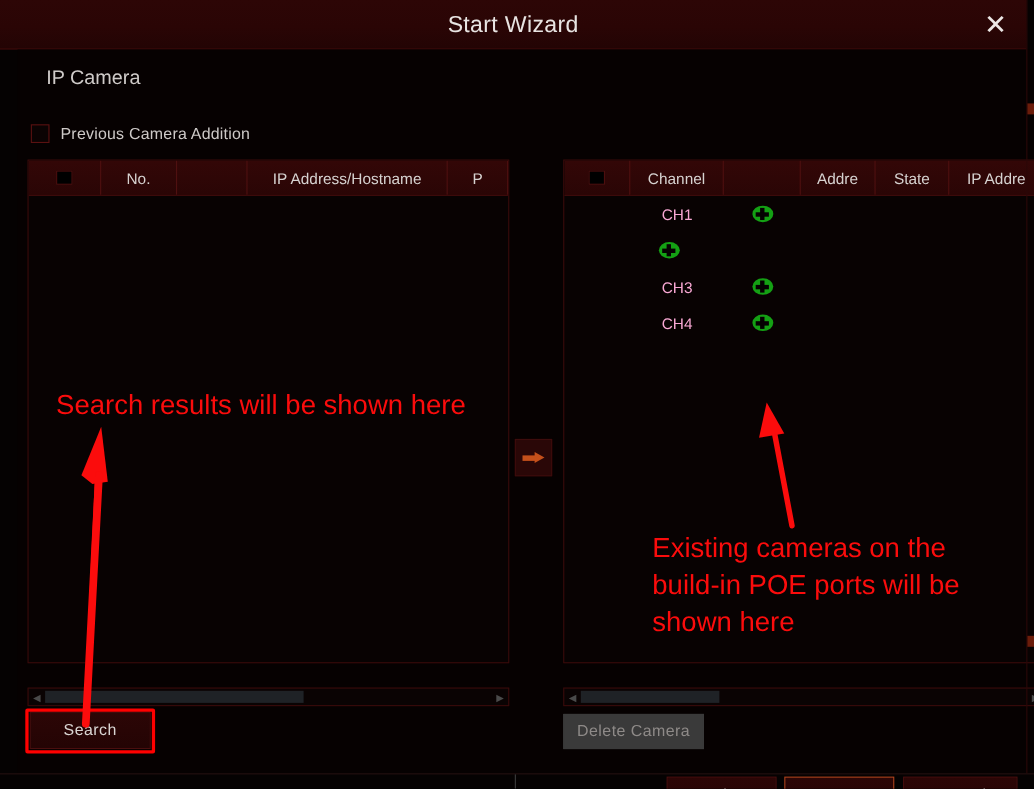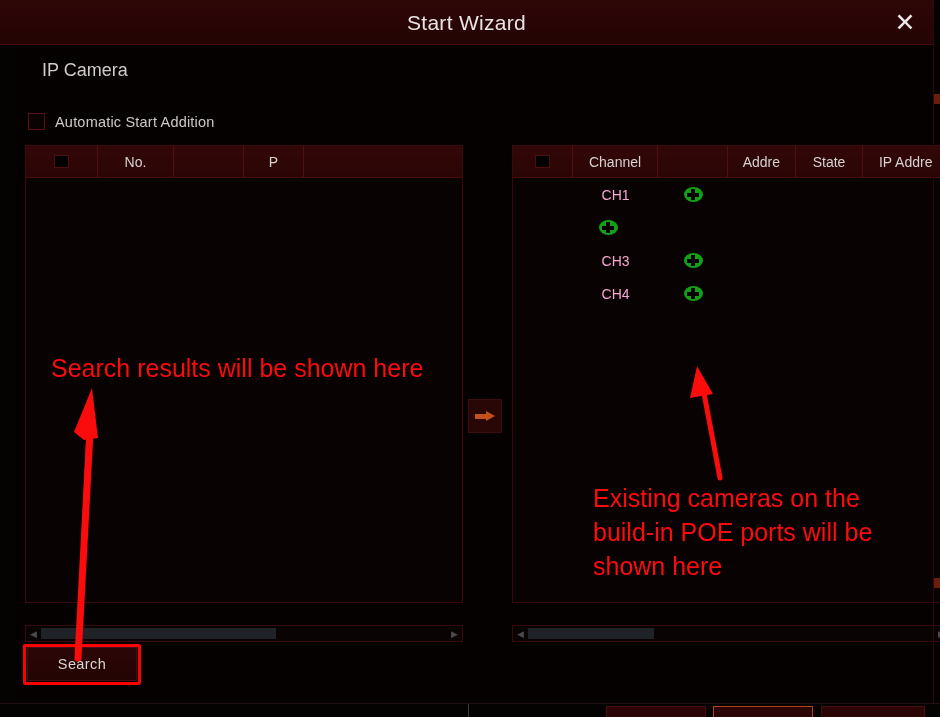--- a/index.html
+++ b/index.html
@@ -229,30 +229,31 @@
     <div class="titlebar-title">Start Wizard</div>
     <div class="titlebar-close">✕</div>
   </div>
 
   <div class="content">
 
     <div class="section-title">IP Camera</div>
 
     <div class="autoadd-row">
       <div class="cbox"></div>
-      <div class="autoadd-label">Automatic Start Addition</div>
+      <div class="autoadd-label">Previous Camera Addition</div>
     </div>
 
     <div class="table-wrap" id="left-table">
       <div class="thead" id="lt-head">
           <div class="th" style="width: 72px;">
             <div class="cbox hdr"></div>
           </div>
           <div class="th" style="width: 76px;">No.</div>
           <div class="th" style="width: 70px;"></div>
+          <div class="th" style="width: 200px;">IP Address/Hostname</div>
           <div class="th" style="width: 60px;">P</div>
         </div>
       <div class="tbody" id="lt-body"></div>
     </div>
 
     <div class="table-wrap" id="right-table">
       <div class="thead" id="rt-head">
           <div class="th" style="width: 60px;">
             <div class="cbox hdr"></div>
           </div>
@@ -321,20 +322,21 @@
       <div class="sb-arrow">▶</div>
     </div>
 
     <div class="transfer-btn">
       <span class="arrow-right-glyph"></span>
     </div>
 
     <div class="btn" id="search-btn">Search</div>
     <div class="highlight-box"></div>
 
+    <div class="btn" id="delete-btn">Delete Camera</div>
 
     <div class="btn" id="prev-btn">Previous</div>
     <div class="btn" id="next-btn">Next</div>
     <div class="btn" id="cancel-btn">Cancel</div>
 
     <div class="annot" id="annot-right">Existing cameras on the
 build-in POE ports will be
 shown here</div>
     <div class="annot" id="annot-left">Search results will be shown here</div>
 

